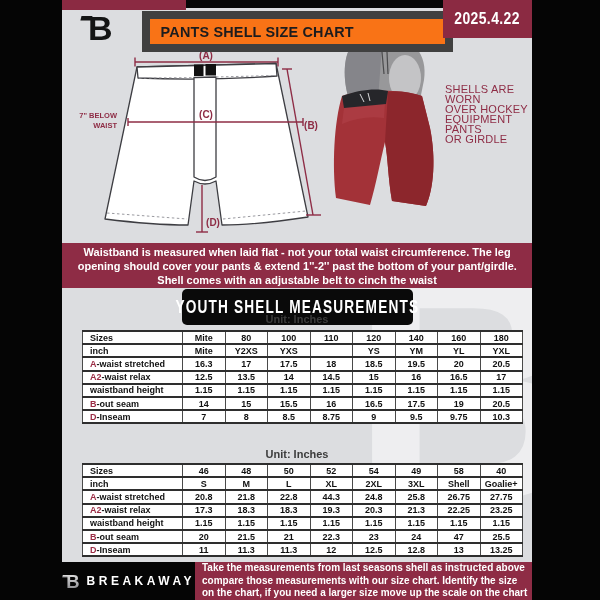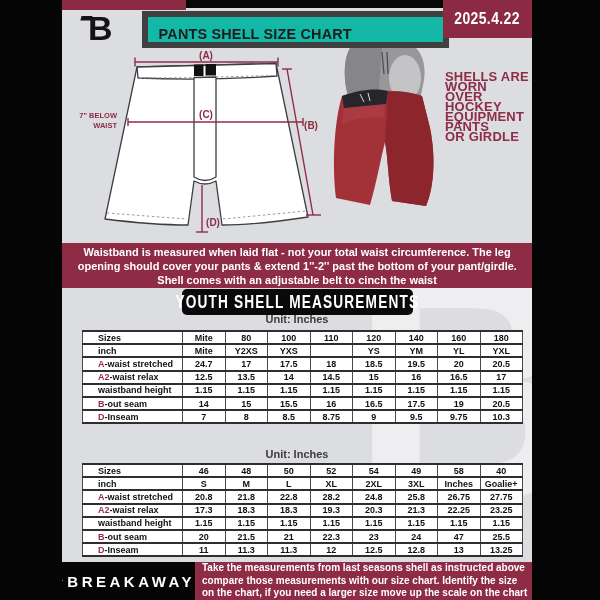--- a/index.html
+++ b/index.html
@@ -8,53 +8,53 @@
   .page{position:absolute;left:62px;top:0;width:470px;height:562px;background:#dcdde0;overflow:hidden;}
   .watermark{position:absolute;left:288px;top:236px;font-size:330px;line-height:300px;font-weight:900;
              color:rgba(255,255,255,0.5);z-index:0;user-select:none;}
   
   .strip-maroon{position:absolute;left:62px;top:0;width:124px;height:10px;background:#8b2a42;z-index:3;}
   .strip-black{position:absolute;left:186px;top:0;width:257px;height:8px;background:#070707;z-index:3;}
   .date-box{position:absolute;left:443px;top:0;width:89px;height:38px;background:#8b2a42;z-index:3;
             display:flex;align-items:center;justify-content:center;}
   .date-box span{color:#fff;font-weight:bold;font-size:17px;transform:scaleX(.82);letter-spacing:.5px;}
   .logo-top{position:absolute;left:80px;top:9px;z-index:3;}
-  .title-box{position:absolute;left:142px;top:11px;width:295px;height:25px;background:#14b8a6;
-             border:6px solid #404040;z-index:3;display:flex;align-items:flex-end;}
+  .title-box{position:absolute;left:142px;top:11px;width:295px;height:25px;background:#f97316;
+             border:8px solid #404040;z-index:3;display:flex;align-items:center;}
   .title-box span{font-size:15px;font-weight:bold;color:#1c1c1e;padding-left:11px;
                   transform:scaleX(.96);transform-origin:left;letter-spacing:.2px;white-space:nowrap;}
   
   .pants-svg{position:absolute;left:75px;top:48px;z-index:2;}
   .photo-svg{position:absolute;left:330px;top:38px;z-index:2;}
-  .shells-note{position:absolute;left:445px;top:72px;width:86px;z-index:2;color:#8e2c45;
-               font-size:13px;font-weight:bold;line-height:10px;letter-spacing:.2px;}
+  .shells-note{position:absolute;left:445px;top:84px;width:86px;z-index:2;color:#8e2c45;
+               font-size:11px;font-weight:normal;line-height:10px;letter-spacing:.2px;}
   
   .banner{position:absolute;left:62px;top:243px;width:470px;height:45px;background:#8e2c45;z-index:2;
           display:flex;flex-direction:column;align-items:center;justify-content:center;}
   .banner div{color:#fff;font-size:11.3px;font-weight:bold;line-height:14px;white-space:nowrap;
               transform:scaleX(.97);}
   
-  .sec-head{position:absolute;left:182px;width:231px;height:26px;background:#0a0a0a;border-radius:5px;
+  .sec-head{position:absolute;left:182px;width:231px;height:36px;background:#0a0a0a;border-radius:5px;
             z-index:2;display:flex;align-items:center;justify-content:center;text-align:right;}
   .sec-head span{color:#fff;font-size:18px;font-weight:bold;letter-spacing:1.5px;transform:scaleX(.76);
                  white-space:nowrap;}
   .unit{position:absolute;left:62px;width:470px;text-align:center;z-index:2;color:#3c3c3c;
         font-size:11px;font-weight:bold;}
   
   table.meas{position:absolute;left:82px;width:440px;border-collapse:collapse;table-layout:fixed;
              z-index:2;background:#fff;}
   table.meas td{border:1px solid #4a4a4a;border-top:2px solid #2e2e2e;border-bottom:2px solid #2e2e2e;
                 font-size:9px;font-weight:bold;color:#111;text-align:center;height:11.2px;
                 padding:0;white-space:nowrap;overflow:hidden;}
-  table.meas td.lbl{text-align:left;padding-left:15px;}
+  table.meas td.lbl{text-align:left;padding-left:7px;}
   table.meas .pfx{color:#9b2c45;}
   
   .footer-brand{position:absolute;left:62px;top:562px;width:133px;height:38px;background:#050505;z-index:2;
                 display:flex;align-items:center;}
-  .footer-brand .bword{color:#fff;font-size:15px;font-weight:bold;letter-spacing:3.5px;margin-left:4px;}
+  .footer-brand .bword{color:#fff;font-size:12px;font-weight:bold;letter-spacing:3.5px;margin-left:4px;}
   .footer-box{position:absolute;left:195px;top:562px;width:337px;height:38px;background:#8e2c45;z-index:2;
               display:flex;flex-direction:column;justify-content:center;padding-left:7px;box-sizing:border-box;}
   .footer-box div{color:#fff;font-size:10.3px;font-weight:bold;line-height:12.4px;white-space:nowrap;
                   transform:scaleX(.97);transform-origin:left;}
 </style>
 </head>
 <body>
 
 <div class="stage">
 
@@ -181,21 +181,21 @@
           <td>Y2XS</td>
           <td>YXS</td>
           <td></td>
           <td>YS</td>
           <td>YM</td>
           <td>YL</td>
           <td>YXL</td>
         </tr>
         <tr>
           <td class="lbl"><span class="pfx">A</span>-waist stretched</td>
-          <td>24.7</td>
+          <td>16.3</td>
           <td>17</td>
           <td>17.5</td>
           <td>18</td>
           <td>18.5</td>
           <td>19.5</td>
           <td>20</td>
           <td>20.5</td>
         </tr>
         <tr>
           <td class="lbl"><span class="pfx">A2</span>-waist relax</td>
@@ -263,29 +263,29 @@
           <td>40</td>
         </tr>
         <tr>
           <td class="lbl">inch</td>
           <td>S</td>
           <td>M</td>
           <td>L</td>
           <td>XL</td>
           <td>2XL</td>
           <td>3XL</td>
-          <td>Inches</td>
+          <td>Shell</td>
           <td>Goalie+</td>
         </tr>
         <tr>
           <td class="lbl"><span class="pfx">A</span>-waist stretched</td>
           <td>20.8</td>
           <td>21.8</td>
           <td>22.8</td>
-          <td>28.2</td>
+          <td>44.3</td>
           <td>24.8</td>
           <td>25.8</td>
           <td>26.75</td>
           <td>27.75</td>
         </tr>
         <tr>
           <td class="lbl"><span class="pfx">A2</span>-waist relax</td>
           <td>17.3</td>
           <td>18.3</td>
           <td>18.3</td>

